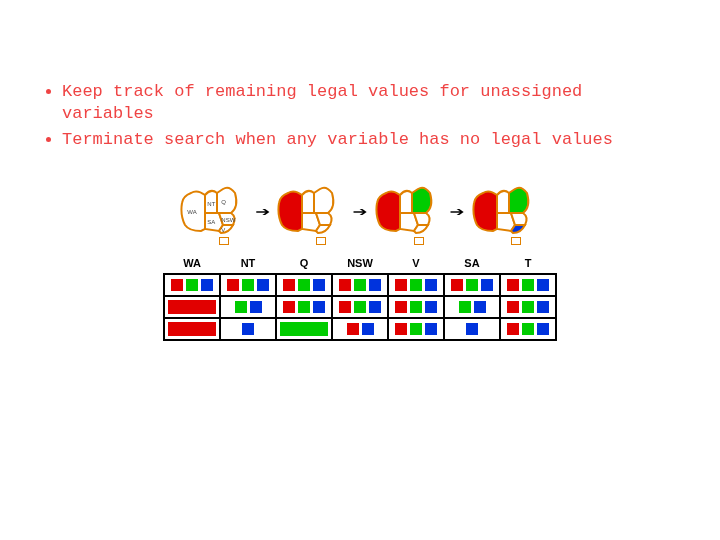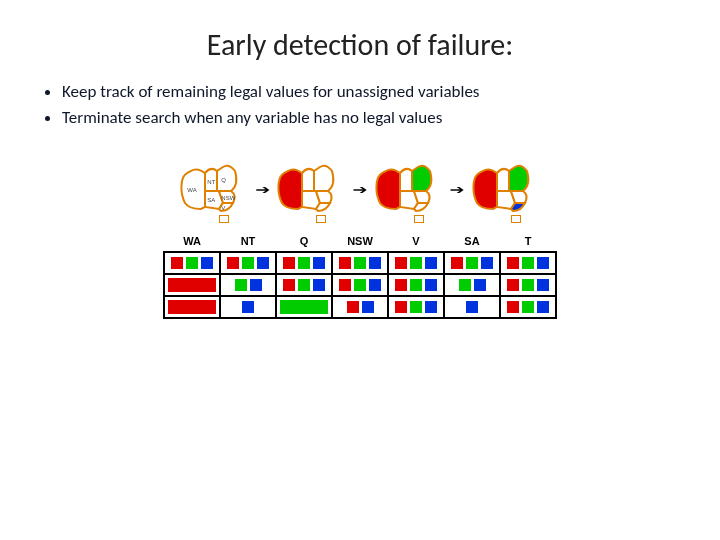--- a/index.html
+++ b/index.html
@@ -20,21 +20,22 @@
     font-weight: 400;
     line-height: 1.15;
     margin: 8px 0 18px 0;
     color: #222;
   }
   ul.bullets {
     margin: 0 0 24px 0;
     padding-left: 22px;
     font-size: 17px;
     line-height: 1.3;
-    color: #0f172a;
+    color: #ef4444;
+    font-family: Liberation Mono, monospace;
   }
   ul.bullets li { margin-bottom: 4px; }
 
   
   .maps-row {
     display: flex;
     align-items: center;
     justify-content: center;
     gap: 4px;
     margin: 30px 0 12px 0;
@@ -111,21 +112,21 @@
     height: 6px;
     border: 1px solid #e08000;
   }
 </style>
 </head>
 <body>
 
 <div class="slide">
 
   <div class="title">
-    <span>Early detection of failure:</span><br>
+    <br>
   </div>
 
   <ul class="bullets">
     <li>Keep track of remaining legal values for unassigned variables</li>
     <li>Terminate search when any variable has no legal values</li>
   </ul>
 
   <div class="maps-row" id="maps-row">
       <div class="map-box">
         <svg width="70" height="58" viewBox="0 0 70 58">

